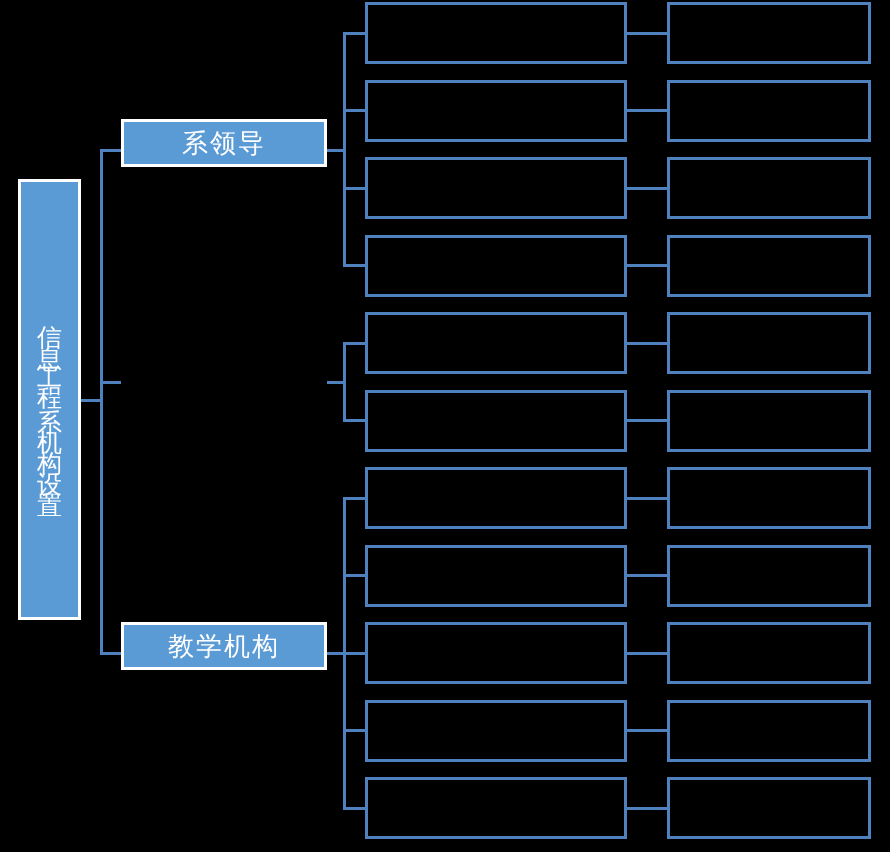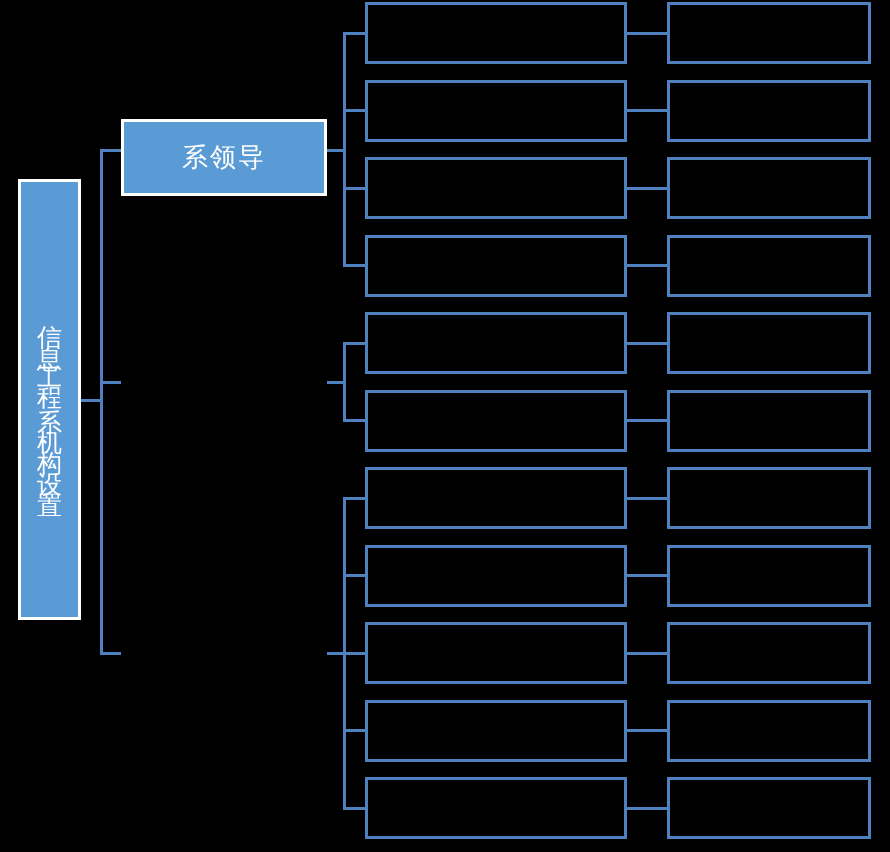--- a/index.html
+++ b/index.html
@@ -33,21 +33,21 @@
     height: 441px;
     writing-mode: vertical-rl;
     text-orientation: upright;
     letter-spacing: 21px;
     font-size: 25px;
     line-height: 1;
   }
   .branch-box {
     left: 121px;
     width: 206px;
-    height: 77px;
+    height: 48px;
     font-size: 26px;
     letter-spacing: 2px;
   }
   .branch-0 { top: 119px; }
   .branch-1 { top: 351px; }
   .branch-2 { top: 622px; }
   .empty-box {
     position: absolute;
     box-sizing: border-box;
     background: transparent;
@@ -61,20 +61,21 @@
 </head>
 <body>
 
 <div id="canvas" style="--bg: #000000; --fill: #5B9BD5; --bord: #FFFFFF; --line: #4E81BD; --txt: #FFFFFF;">
 
   <div class="filled-box root-box">信息工程系机构设置</div>
 
   <div class="filled-box branch-box branch-0">系领导</div>
 
 
+  <div class="filled-box branch-box branch-2">教学机构</div>
 
   <div id="generated-layer">
       <div class="cline" style="left: 100px; top: 149px; width: 3px; height: 505.5px;"></div>
       <div class="cline" style="left: 81px; top: 398.5px; width: 22px; height: 3px;"></div>
       <div class="cline" style="left: 100px; top: 149px; width: 21px; height: 3px;"></div>
       <div class="cline" style="left: 100px; top: 381px; width: 21px; height: 3px;"></div>
       <div class="cline" style="left: 100px; top: 651.5px; width: 21px; height: 3px;"></div>
       <div class="cline" style="left: 342.5px; top: 31.5px; width: 3px; height: 235.5px;"></div>
       <div class="cline" style="left: 327px; top: 149px; width: 17px; height: 3px;"></div>
       <div class="cline" style="left: 344px; top: 31.5px; width: 21px; height: 3px;"></div>

